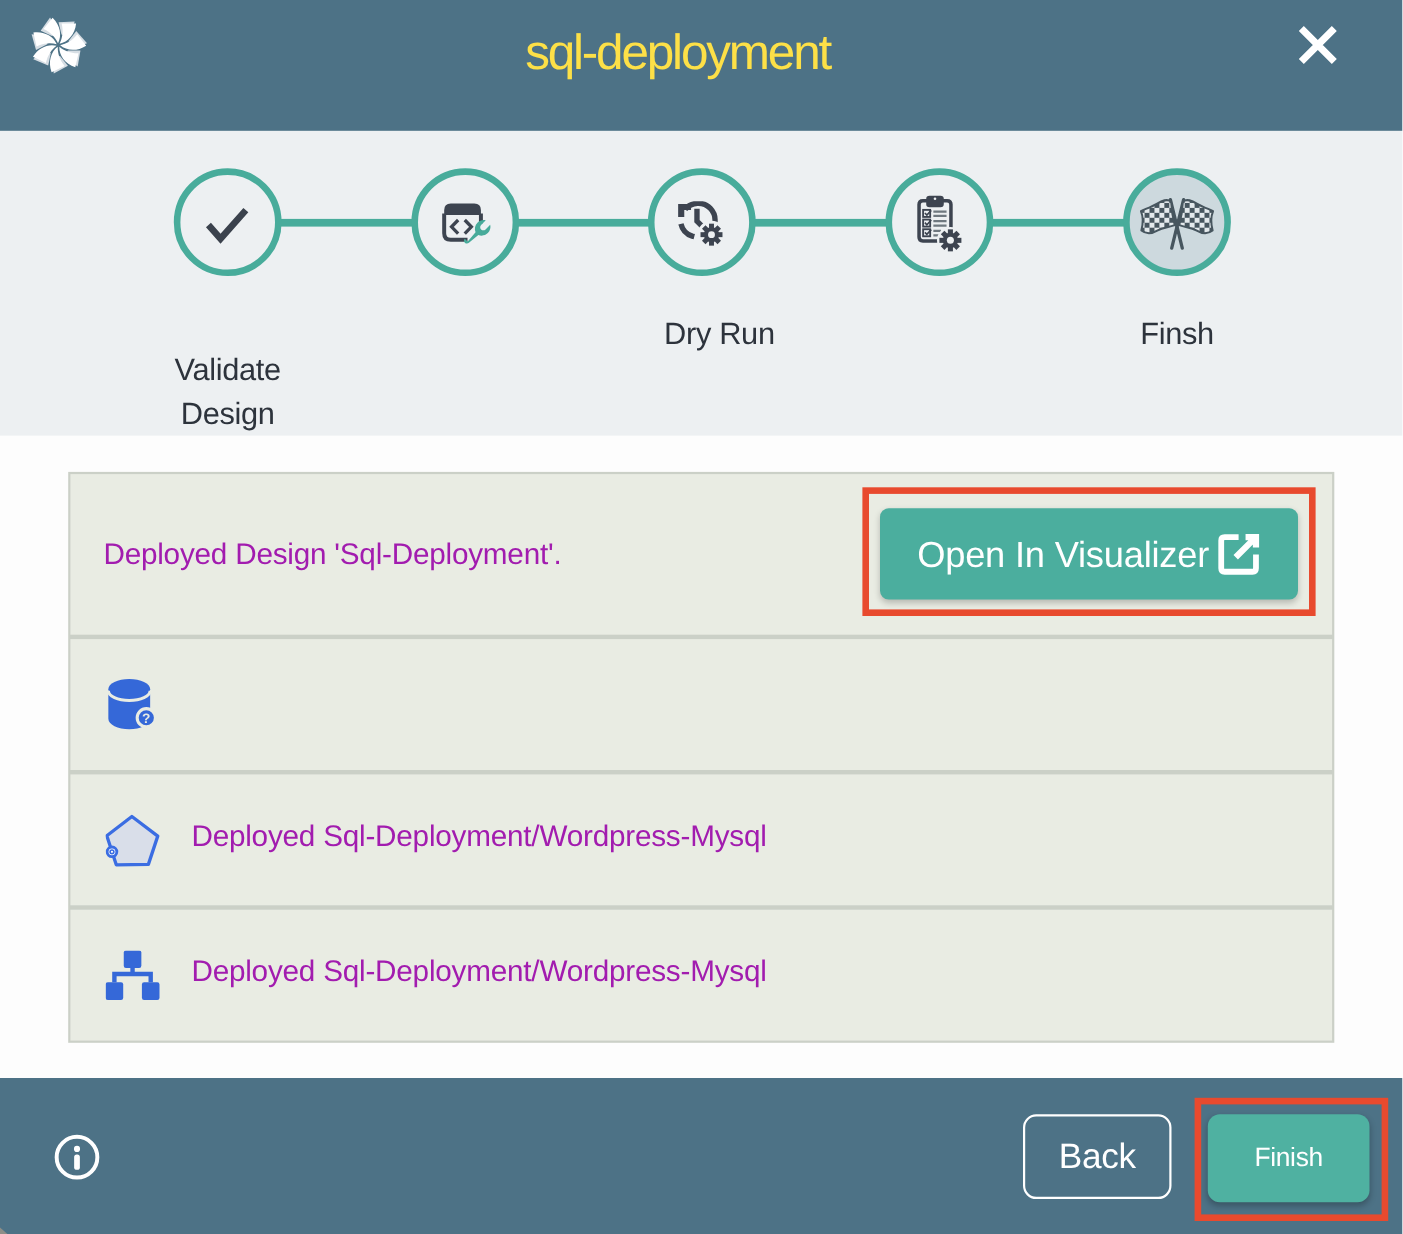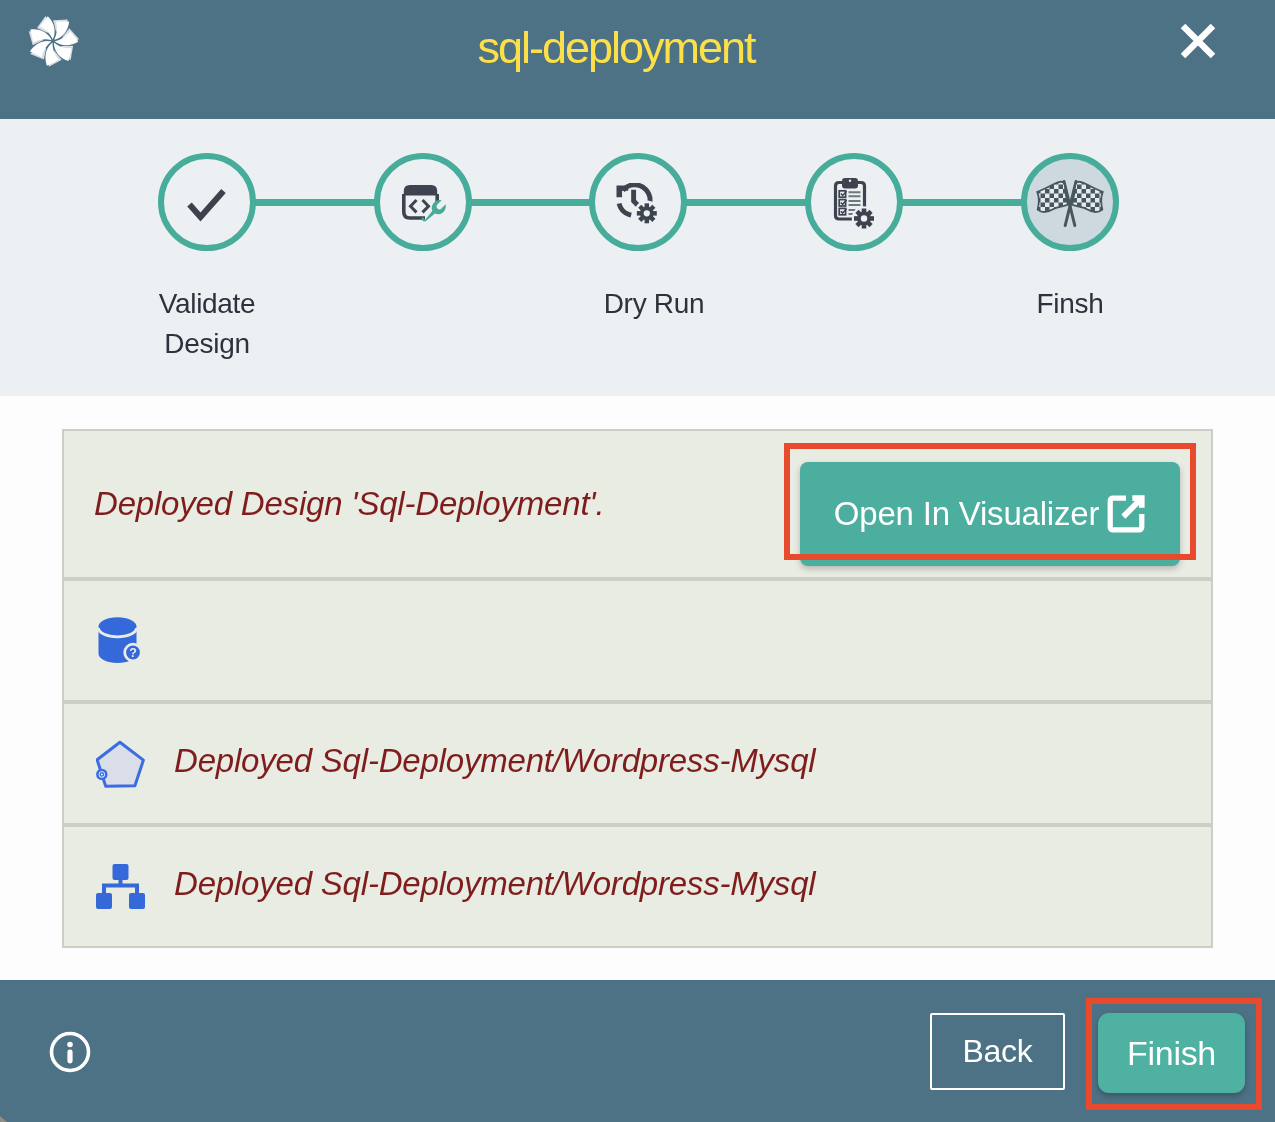--- a/index.html
+++ b/index.html
@@ -18,38 +18,38 @@
   .circ.active { background:#cdd9de; }
   .slabel { position:absolute; top:165px; width:260px; text-align:center; color:#2d333c;
             font-size:28px; line-height:40px; letter-spacing:-0.3px; }
 
   .list { position:absolute; left:62px; top:429px; width:1151px; background:#cbd0c7; padding:2px; }
   .row { background:#e9ece3; position:relative; margin-bottom:4px; }
   .row:last-child { margin-bottom:0; }
   .row1 { height:146px; }
   .rowi { height:119px; }
   .rtext { position:absolute; left:30px; top:0; height:100%; display:flex; align-items:center;
-           font-size:33px; color:#7f1d1d; letter-spacing:-0.2px;font-style:italic; }
+           font-size:27px; color:#a21caf; letter-spacing:-0.2px; }
   .rowi .rtext { left:110px; top:-3px; }
   .ricon { position:absolute; left:32px; top:50%; transform:translateY(-50%); width:52px; height:52px; }
-  .obtn { position:absolute; left:736px; top:31px; width:380px; height:104px; background:#4bae9e;
+  .obtn { position:absolute; left:736px; top:31px; width:380px; height:83px; background:#4bae9e;
           border-radius:8px; display:flex; align-items:center; justify-content:center; gap:7px;
           color:#fff; font-size:33px; letter-spacing:-0.2px; box-shadow:0 3px 6px rgba(0,0,0,0.22); }
 
   .redbox { position:absolute; border:6px solid #e84a2e; z-index:40; }
   .rb1 { left:784px; top:443px; width:412px; height:117px; }
   .rb2 { left:1086px; top:998px; width:176px; height:112px; }
 
   .footer { position:absolute; left:0; top:980px; width:1275px; height:142px; background:#4d7286; }
   .info { position:absolute; left:49px; top:51px; width:42px; height:42px; }
   .back { position:absolute; left:930px; top:33px; width:135px; height:77px; border:2.5px solid #fff;
-          border-radius:2px; color:#fff; font-size:32px; display:flex; align-items:center; justify-content:center;
+          border-radius:12px; color:#fff; font-size:32px; display:flex; align-items:center; justify-content:center;
           letter-spacing:-0.3px; }
   .finish { position:absolute; left:1098px; top:33px; width:147px; height:80px; background:#4fb1a1;
-            border-radius:11px; color:#fff; font-size:34px; display:flex; align-items:center; justify-content:center;
+            border-radius:11px; color:#fff; font-size:24px; display:flex; align-items:center; justify-content:center;
             box-shadow:0 3px 6px rgba(0,0,0,0.25); letter-spacing:-0.3px; }
 </style>
 </head>
 <body>
 
 <div class="header">
   <svg class="logo" viewBox="-48 -48 96 96">
     <defs>
         <g id="mb">
       <path d="M-4,-21 L7,-46 L25,-27 L8,-16 Z" fill="#d7dee4"></path>
@@ -164,21 +164,21 @@
       <g id="lf">
         <path d="M28 1.5 L38.8 45.5" stroke="#47565f" stroke-width="3" stroke-linecap="round"></path>
         <path d="M28.6 3.2 C 25 0.2 20.5 2.4 15.5 5.3 C 10.5 8.2 5.5 9.9 1.2 11.9 C 3.4 17.2 3.2 23.4 1.6 29.6 C 6.5 33.4 11.5 32.4 16.5 29.4 C 21.5 26.4 26.5 26.9 31.9 24.6 C 30 17.4 29 10.2 28.6 3.2 Z" fill="url(#chk)" stroke="#47565f" stroke-width="1.8" stroke-linejoin="round"></path>
       </g>
       <g transform="translate(68,0) scale(-1,1)">
         <path d="M28 1.5 L38.8 45.5" stroke="#47565f" stroke-width="3" stroke-linecap="round"></path>
         <path d="M28.6 3.2 C 25 0.2 20.5 2.4 15.5 5.3 C 10.5 8.2 5.5 9.9 1.2 11.9 C 3.4 17.2 3.2 23.4 1.6 29.6 C 6.5 33.4 11.5 32.4 16.5 29.4 C 21.5 26.4 26.5 26.9 31.9 24.6 C 30 17.4 29 10.2 28.6 3.2 Z" fill="url(#chk)" stroke="#47565f" stroke-width="1.8" stroke-linejoin="round"></path>
       </g>
     </svg>
   </div>
-  <div class="slabel" style="left:77px;">Validate<br>Design</div>
+  <div class="slabel" style="left:77px;margin-top:32px;">Validate<br>Design</div>
   <div class="slabel" style="left:524px;">Dry Run</div>
   <div class="slabel" style="left:940px;">Finsh</div>
 </div>
 
 <div class="list">
   <div class="row row1">
     <div class="rtext">Deployed Design 'Sql-Deployment'.</div>
     <div class="obtn">Open In Visualizer
       <svg width="40" height="40" viewBox="0 0 38 38">
         <path d="M25 4 H34 V13 M33.5 4.5 L16.5 21.5" stroke="#fff" stroke-width="5.4" fill="none"></path>

